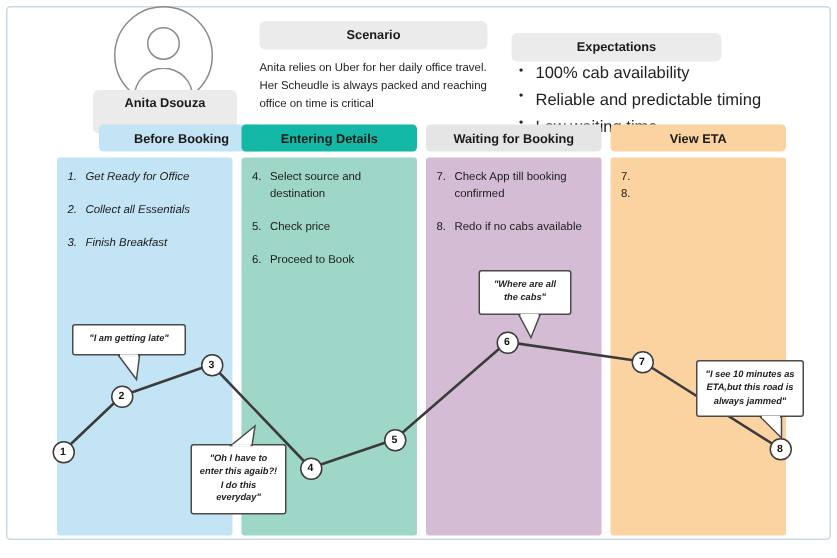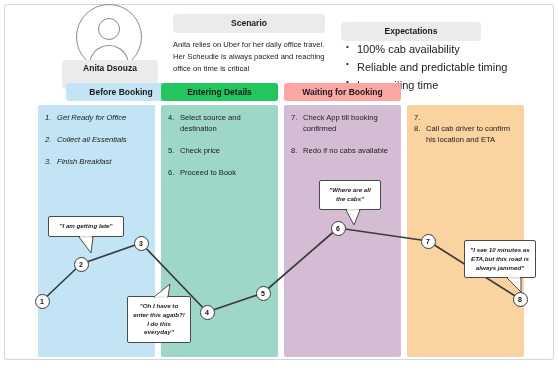--- a/index.html
+++ b/index.html
@@ -224,22 +224,23 @@
   <div class="panel" id="expectations">
     <div class="panel-title">Expectations</div>
     <ul class="exp-list">
       <li>100% cab availability</li>
       <li>Reliable and predictable timing</li>
       <li>Low waiting time</li>
     </ul>
   </div>
 
   <div class="stage-header" id="sh0" style="left: 38px; width: 110px; background: rgb(195, 228, 244); margin-left: 28px;">Before Booking</div>
-  <div class="stage-header" id="sh1" style="left: 161px; width: 117px; background: #22c55e;">Entering Details</div>
-  <div class="stage-header" id="sh2" style="left: 284px; width: 117px; background: #fca5a5;">Waiting for Booking</div>
+  <div class="stage-header" id="sh1" style="left: 161px; width: 117px; background: #14b8a6;">Entering Details</div>
+  <div class="stage-header" id="sh2" style="left: 284px; width: 117px; background: #e5e5e5;">Waiting for Booking</div>
+  <div class="stage-header" id="sh3" style="left: 407px; width: 117px; background: rgb(251, 211, 160);">View ETA</div>
 
   <div class="stage-band" id="sb0" style="left: 38px; width: 117px; background: rgb(195, 228, 244);"></div>
   <div class="stage-band" id="sb1" style="left: 161px; width: 117px; background: rgb(158, 215, 199);"></div>
   <div class="stage-band" id="sb2" style="left: 284px; width: 117px; background: rgb(211, 188, 212);"></div>
   <div class="stage-band" id="sb3" style="left: 407px; width: 117px; background: rgb(251, 211, 160);"></div>
 
   <div class="stage-list italic" style="left:45px; width:104px;">
     <div class="step">
       <span class="num">1.</span>
       <span>Get Ready for Office</span>
@@ -279,21 +280,20 @@
       <span>Redo if no cabs available</span>
     </div>
   </div>
 
   <div class="stage-list" style="left:414px; width:106px;">
     <div class="step">
       <span class="num">7.</span>
     </div>
     <div class="step">
       <span class="num">8.</span>
-      <span>Call cab driver to confirm his location and ETA</span>
     </div>
   </div>
 
   <svg id="journey-svg">
     <polyline id="curve-line" fill="none" stroke="#3b3b3b" stroke-width="1.7" stroke-linejoin="round" stroke-linecap="round" points="42,301 81,264 141,243 207,312 263,293 338,228 428,241 520,299"></polyline>
   </svg>
   <div id="nodes-layer">
       <div class="node" style="left: 42px; top: 301px;">1</div>
       <div class="node" style="left: 81px; top: 264px;">2</div>
       <div class="node" style="left: 141px; top: 243px;">3</div>

